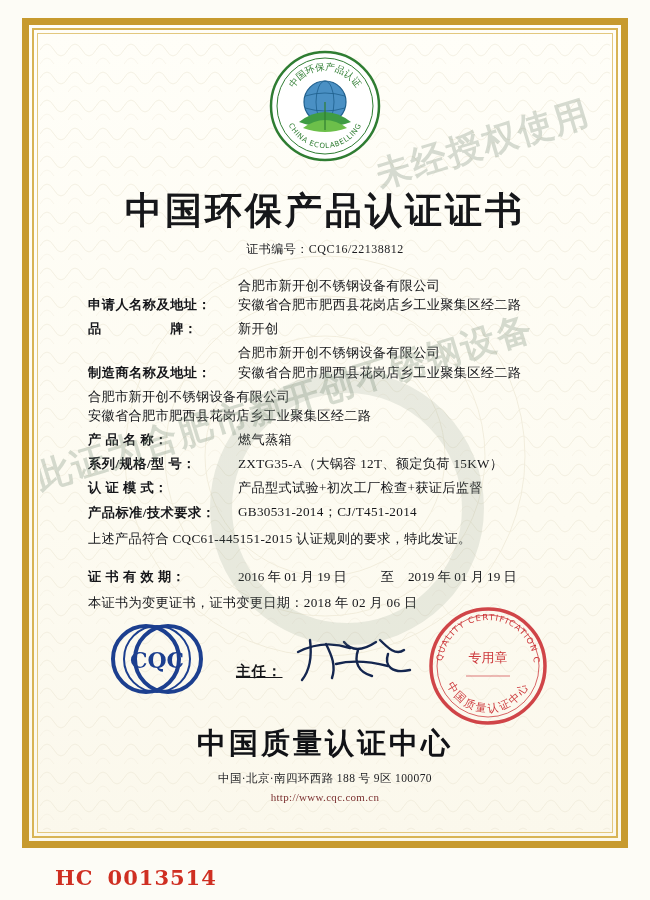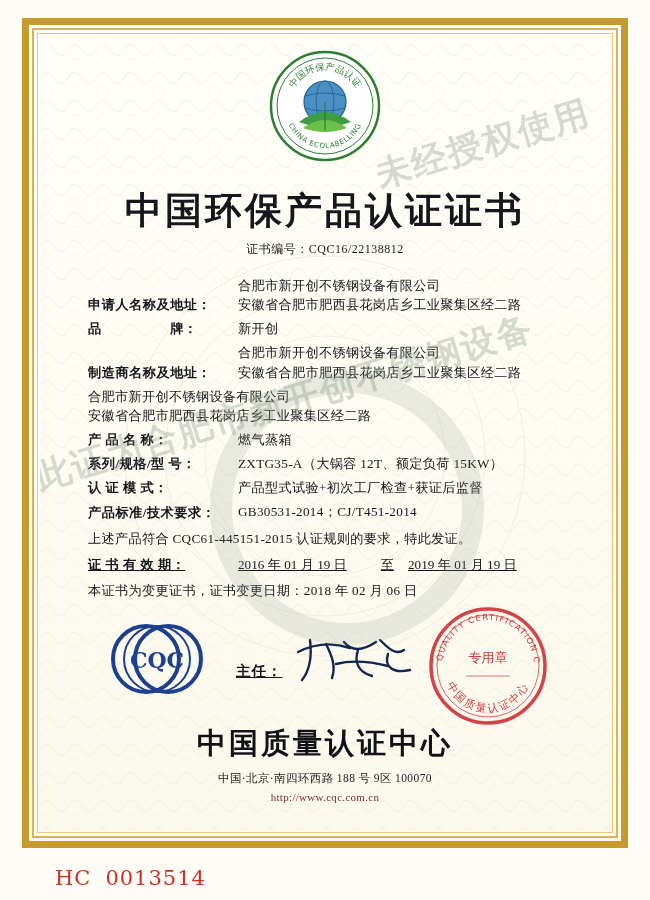--- a/index.html
+++ b/index.html
@@ -134,23 +134,22 @@
     line-height: 1.55;
     letter-spacing: 0.3px;
   }
   .para-indent {
     text-indent: 0;
   }
 
   .validity-row {
     display: flex;
     align-items: baseline;
-    margin-top: 7px;
+    margin-top: 19px;
     font-size: 13.2px;
-    text-decoration: underline;
   }
   .validity-row .flabel { font-weight: 600; }
   .date-a { margin-right: 20px; }
   .to-word { margin: 0 14px; }
 
   
   .seal-area {
     position: absolute;
     top: 560px;
     left: 0; right: 8px;
@@ -221,21 +220,21 @@
 
   
   .serial {
     position: absolute;
     left: 55px;
     bottom: 10px;
     font-size: 21px;
     color: #cf2f22;
     font-family: "DejaVu Serif", serif;
     letter-spacing: 1px;
-    font-weight: normal;
+    font-weight: bold;
   }
   .serial .hc { margin-right: 14px; }
 
   
   .watermark {
     position: absolute;
     left: 0; top: 0; right: 0; bottom: 0;
     pointer-events: none;
     overflow: hidden;
   }

